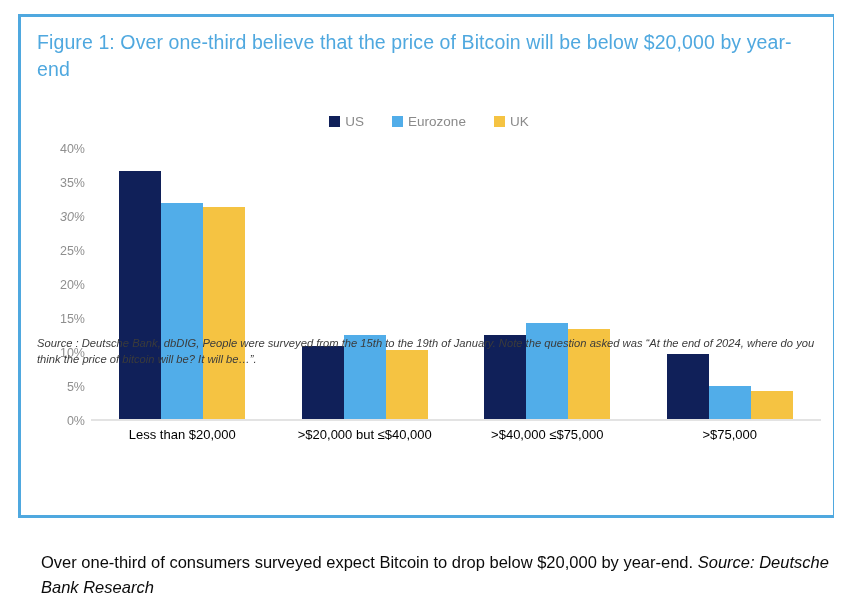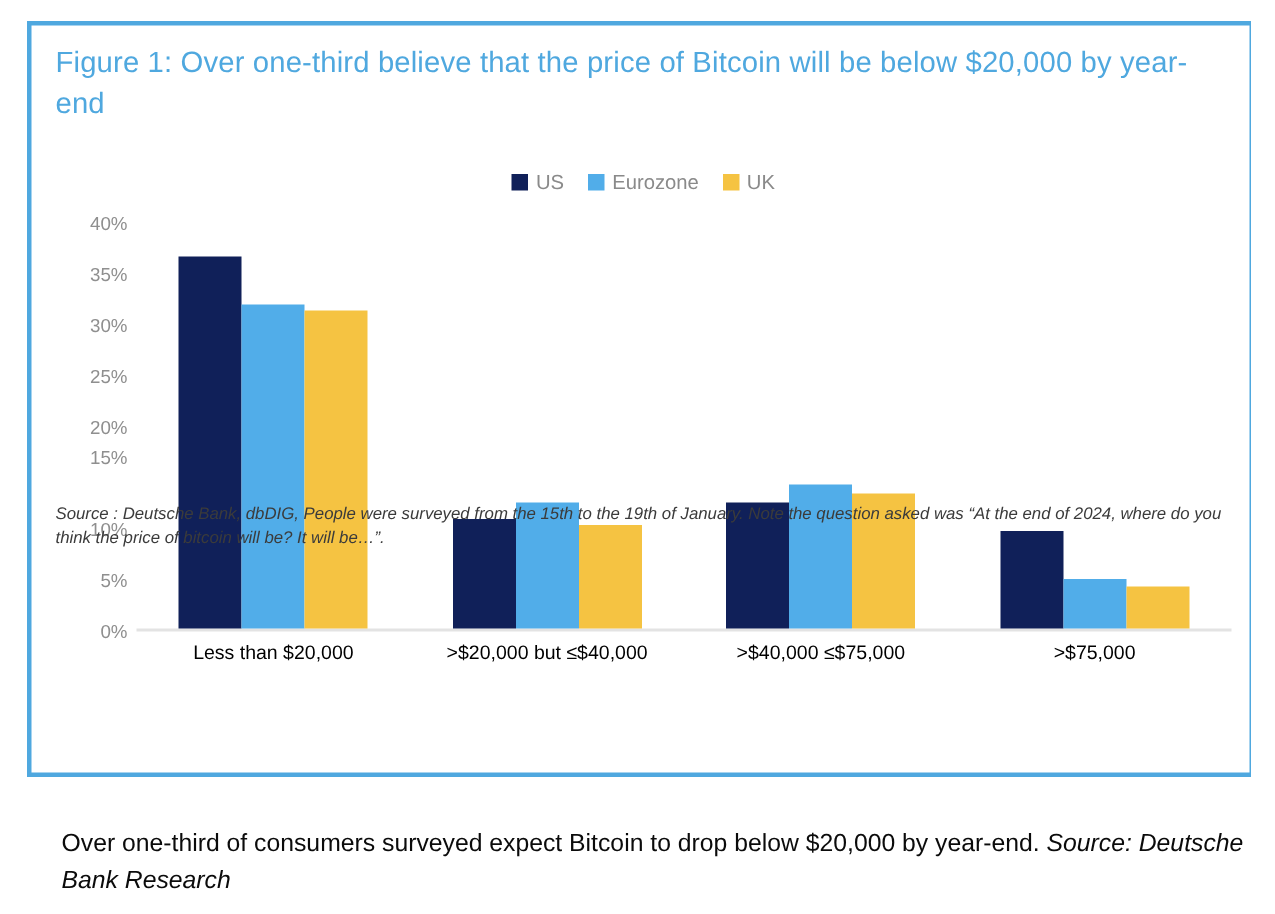--- a/index.html
+++ b/index.html
@@ -37,21 +37,21 @@
   }
 
   
   .legend {
     position: absolute;
     left: 0; top: 98px;
     width: 816px;
     display: flex;
     justify-content: center;
     align-items: center;
-    gap: 16px;
+    gap: 28px;
   }
   .legend-item { display: flex; align-items: center; gap: 5px; }
   .legend-swatch { width: 11px; height: 11px; display: inline-block; }
   .legend-label {
     font-size: 13.5px;
     color: #8a8a8a;
     line-height: 1;
   }
 
   
@@ -156,24 +156,24 @@
         <div class="legend-item">
           <span class="legend-swatch" style="background: rgb(245, 195, 66);"></span>
           <span class="legend-label">UK</span>
         </div>
       </div>
 
     <div class="plot">
       <div class="y-axis" id="yaxis">
           <div class="y-tick" style="top: 0px;">40%</div>
           <div class="y-tick" style="top: 34px;">35%</div>
-          <div class="y-tick" style="top: 68px;">30%</div>
+          <div class="y-tick" style="top: 68px; font-style: italic;">30%</div>
           <div class="y-tick" style="top: 102px;">25%</div>
           <div class="y-tick" style="top: 136px;">20%</div>
-          <div class="y-tick" style="top: 156px;">15%</div>
+          <div class="y-tick" style="top: 170px;">15%</div>
           <div class="y-tick" style="top: 204px;">10%</div>
           <div class="y-tick" style="top: 238px;">5%</div>
           <div class="y-tick" style="top: 272px;">0%</div>
         </div>
       <div class="plot-area">
         <div class="groups" id="groups">
             <div class="group">
               <div class="bar" title="US: 36.4%" style="background: rgb(16, 32, 89); height: 247.52px;"></div>
               <div class="bar" title="Eurozone: 31.7%" style="background: rgb(81, 173, 233); height: 215.56px;"></div>
               <div class="bar" title="UK: 31.2%" style="background: rgb(245, 195, 66); height: 212.16px;"></div>

